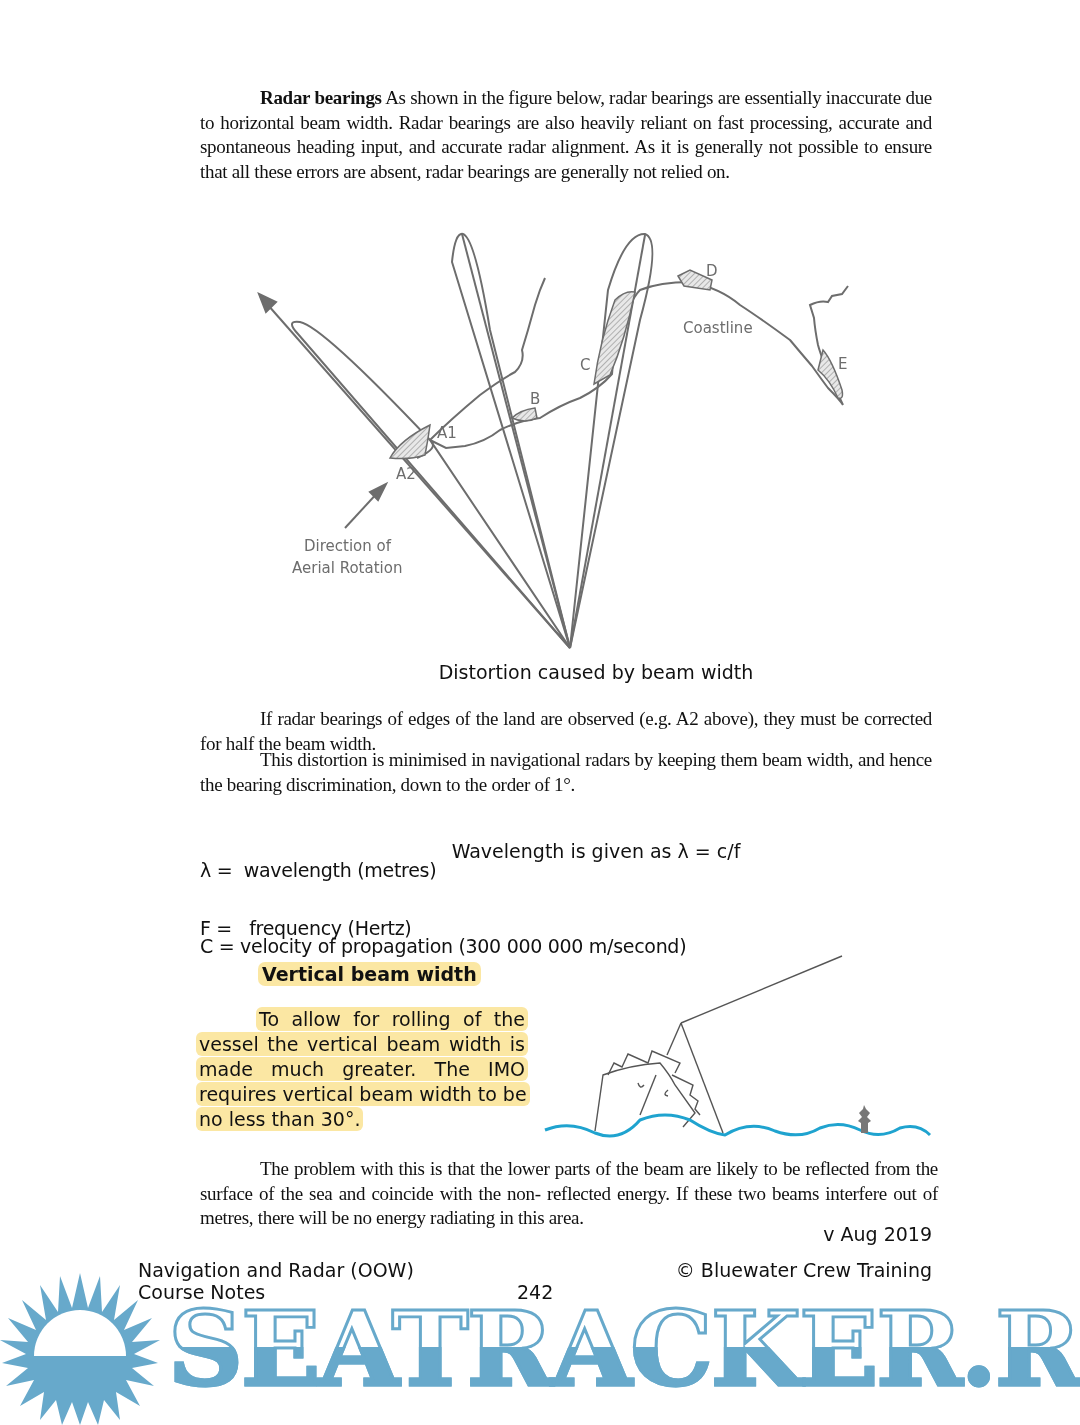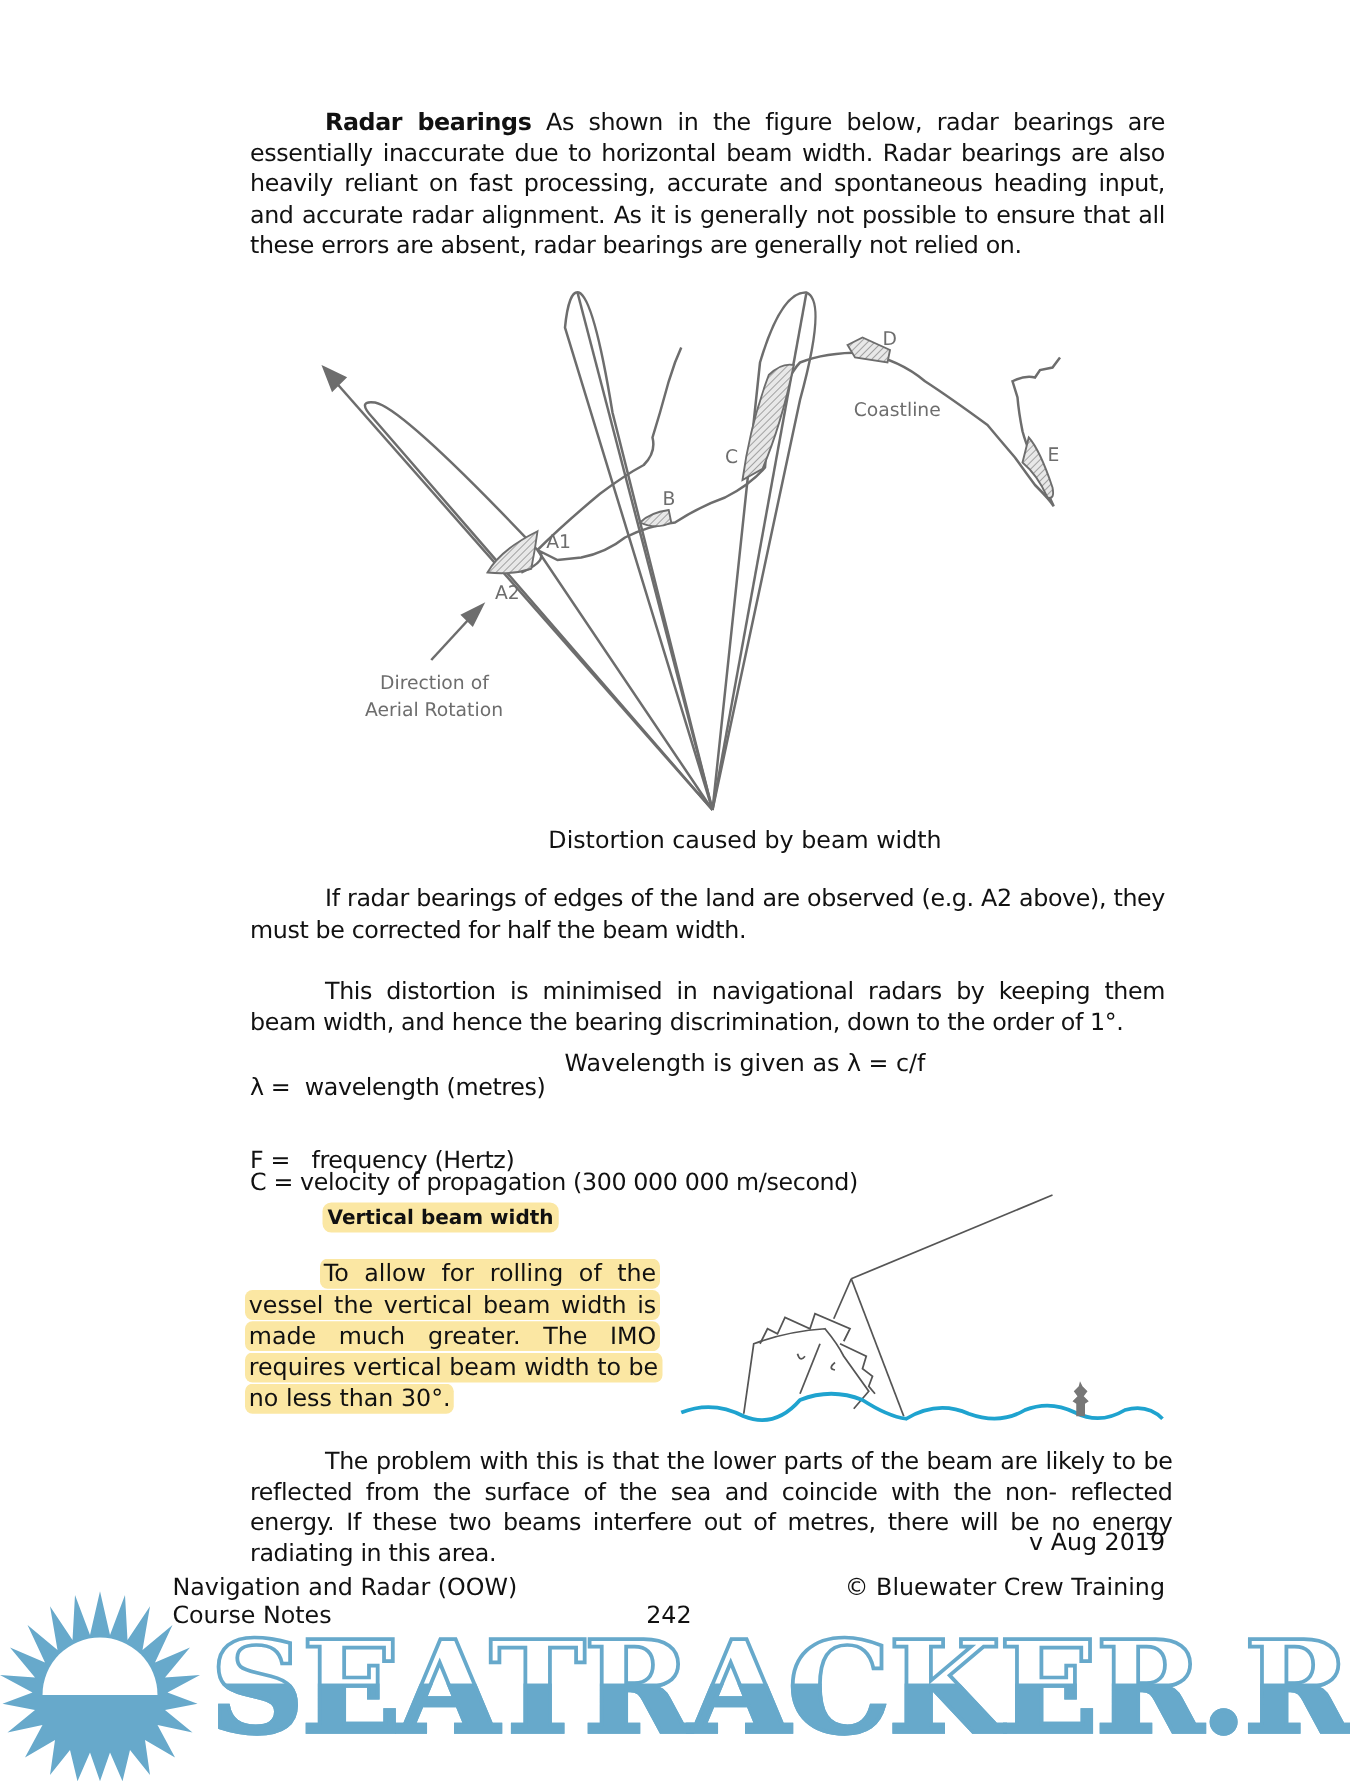--- a/index.html
+++ b/index.html
@@ -1,24 +1,24 @@
 <!DOCTYPE html>
 <html><head>
   <meta charset="utf-8">
   <style>
     html, body { margin: 0; padding: 0; background: #ffffff; }
     body { width: 1080px; height: 1425px; position: relative; overflow: hidden;
       font-family: "DejaVu Sans", sans-serif; color: #111; }
     .para { position: absolute; left: 200px; width: 732px; font-size: 19px; line-height: 24.6px;
-      text-align: justify; letter-spacing: -0.3px; }
+      text-align: justify; letter-spacing: -0.3px; font-family: Liberation Serif, serif; }
     .indent { text-indent: 60px; }
     .bold { font-weight: bold; }
     .caption { position: absolute; left: 200px; width: 792px; text-align: center; font-size: 19px; }
     .line { position: absolute; font-size: 19px; white-space: pre; letter-spacing: -0.3px; }
-    .vbw-title { position: absolute; left: 258px; top: 962px; font-size: 16px; font-weight: bold;
+    .vbw-title { position: absolute; left: 258px; top: 962px; font-size: 19px; font-weight: bold;
       background: #fbe7a3; border-radius: 7px; padding: 0 4px; line-height: 24px; }
     .vbw-para { position: absolute; left: 196px; top: 1007px; width: 332px; font-size: 19px; line-height: 25px;
       text-align: justify; }
     .vbw-para span.t { background: #fbe7a3; box-decoration-break: clone; -webkit-box-decoration-break: clone;
       border-radius: 6px; padding: 1px 3px; }
     svg { position: absolute; }
     .footer { position: absolute; font-size: 19px; font-family: "DejaVu Sans", sans-serif; }
     .wm { position: absolute; left: 168px; top: 1298px; font-family: "DejaVu Serif", serif; font-weight: bold;
       font-size: 104px; letter-spacing: -2px; color: transparent;
       -webkit-text-stroke: 3px #67a9cb;
@@ -75,21 +75,21 @@
     <text x="838" y="369">E</text>
     <text x="683" y="333">Coastline</text>
     <text x="304" y="551">Direction of</text>
     <text x="292" y="573">Aerial Rotation</text>
   </g>
 </svg>
 
 <div class="caption" style="top:661px;left:200px;width:792px;">Distortion caused by beam width</div>
 
 <div class="para indent" style="top:707px;">If radar bearings of edges of the land are observed (e.g. A2 above), they must be corrected for half the beam width.</div>
-<div class="para indent" style="top:781px;">This distortion is minimised in navigational radars by keeping them beam width, and hence the bearing discrimination, down to the order of 1°.</div>
+<div class="para indent" style="top:748px;">This distortion is minimised in navigational radars by keeping them beam width, and hence the bearing discrimination, down to the order of 1°.</div>
 
 <div class="caption" style="top:840px;left:200px;width:792px;">Wavelength is given as λ = c/f</div>
 <div class="line" style="left:200px;top:859px;">λ =  wavelength (metres)</div>
 <div class="line" style="left:200px;top:895px;margin-top:40px;">C = velocity of propagation (300 000 000 m/second)</div>
 <div class="line" style="left:200px;top:917px;">F =   frequency (Hertz)</div>
 
 <div class="vbw-title">Vertical beam width</div>
 <div class="vbw-para"><span style="display:inline-block;width:60px;"></span><span class="t">To allow for rolling of the vessel the vertical beam width is made much greater. The IMO requires vertical beam width to be no less than 30°.</span></div>
 
 <svg style="left:540px;top:945px;" width="400" height="200" viewBox="0 0 400 200">

